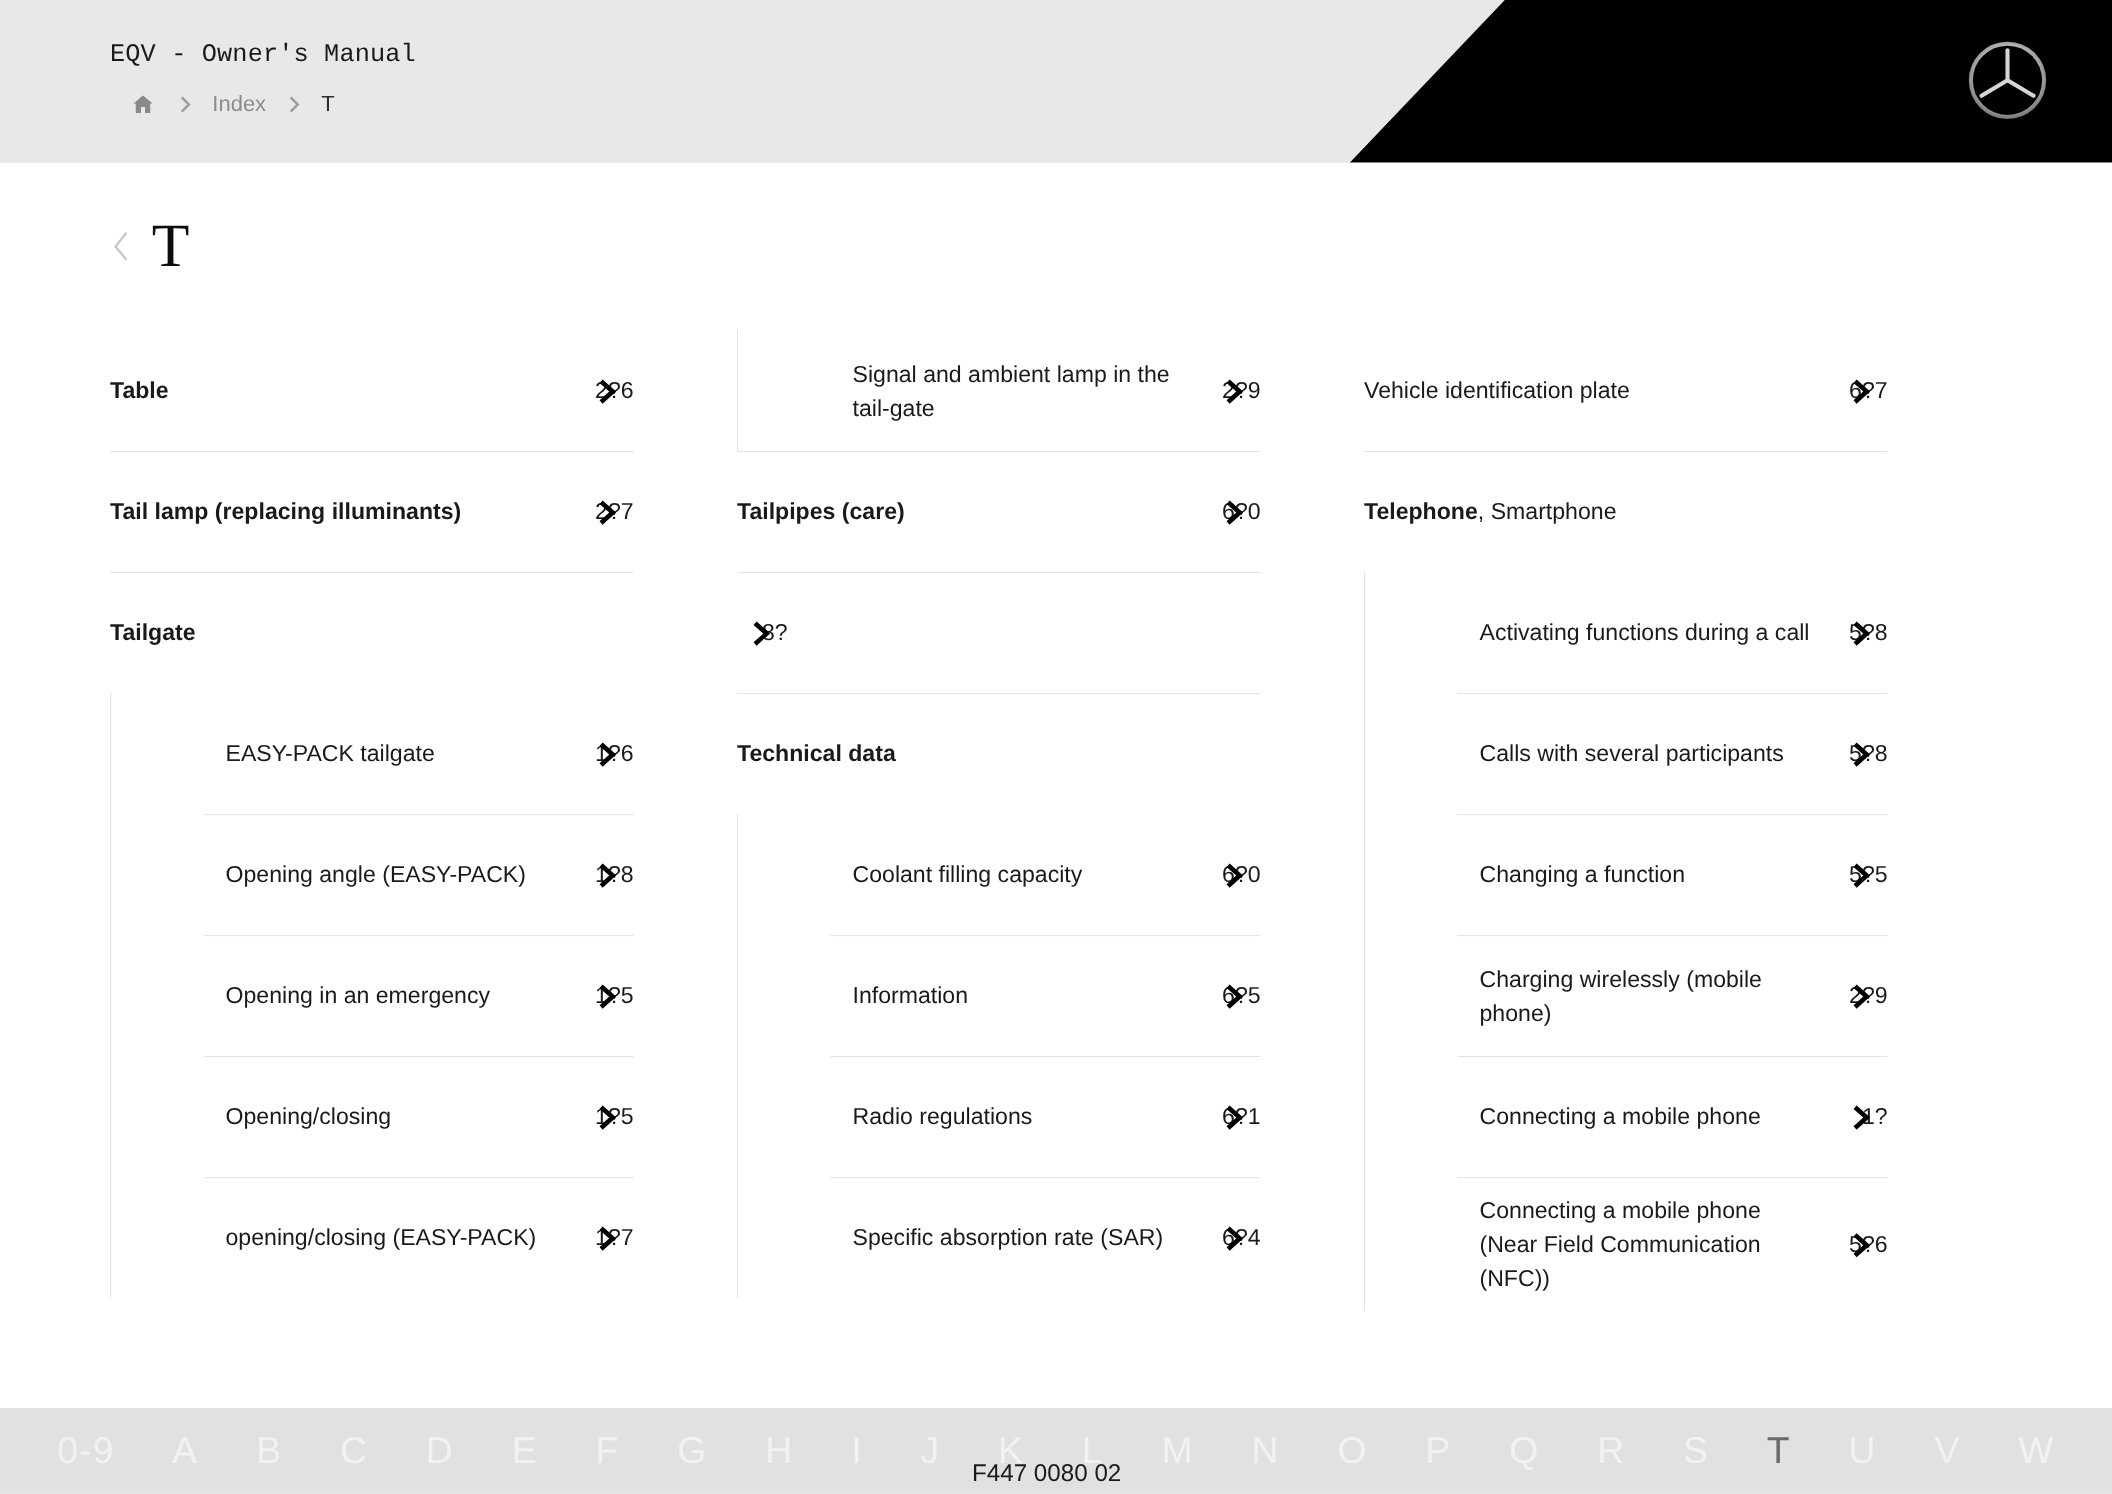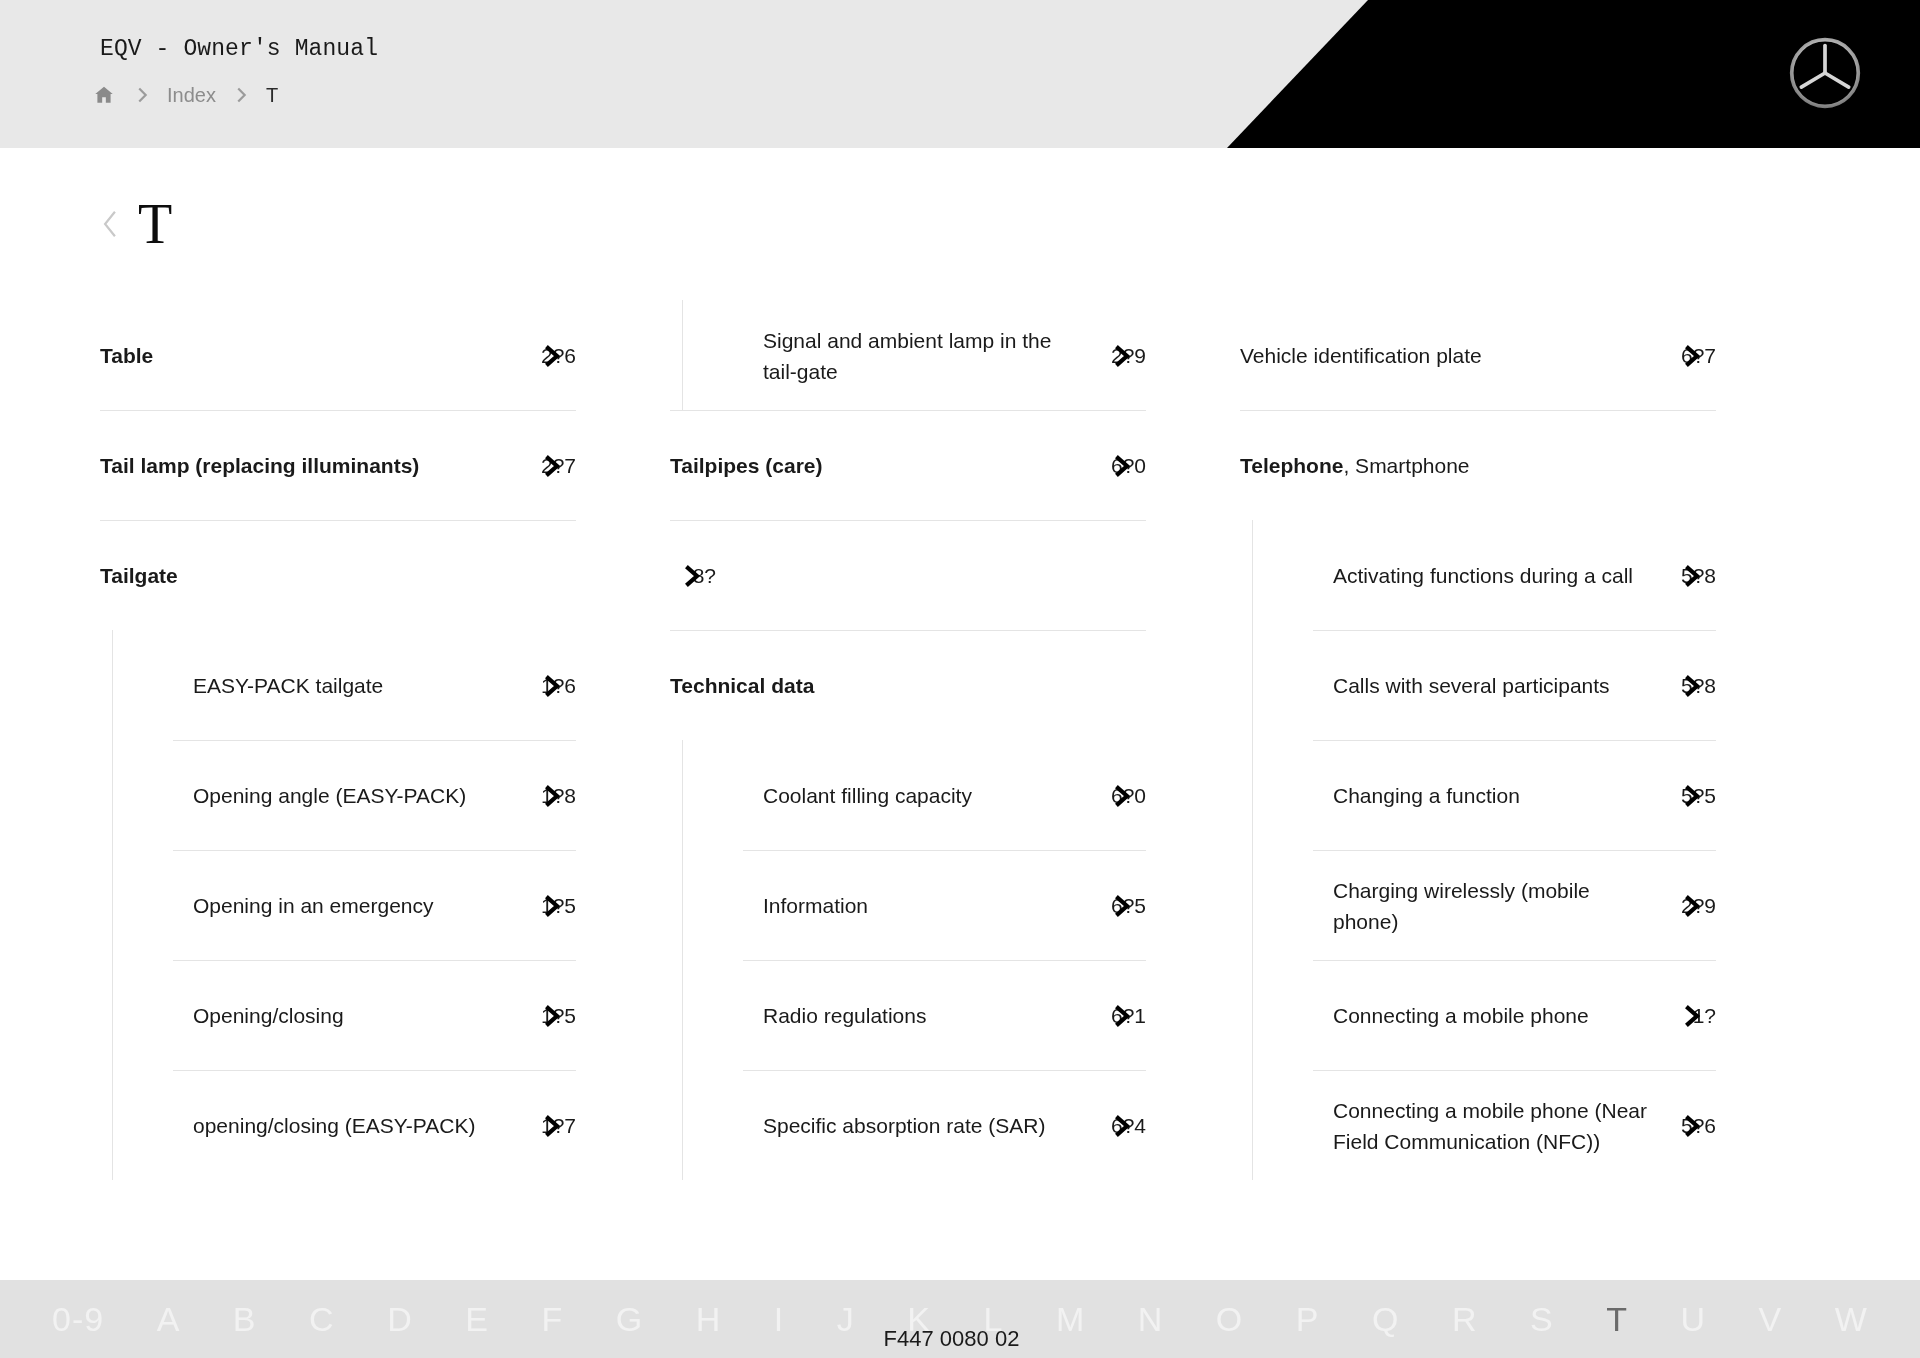--- a/index.html
+++ b/index.html
@@ -33,21 +33,21 @@
     position: absolute;
     left: 100px;
     top: 36px;
     font-size: 23px;
     color: #1a1a1a;
     letter-spacing: 0.1px;
     font-family: Liberation Mono, monospace;
   }
   .breadcrumb {
     position: absolute;
-    left: 91px;
+    left: 117px;
     top: 80px;
     display: flex;
     align-items: center;
     gap: 0;
     height: 30px;
   }
   .bc-home {
     display: inline-flex;
     align-items: center;
     justify-content: center;
@@ -133,23 +133,23 @@
     line-height: 31px;
     color: #1a1a1a;
     padding-right: 20px;
     max-width: 400px;
   }
   .entry-label.bold { font-weight: bold; }
   .entry-label .light { font-weight: normal; }
 
   
   .sub-group {
-    padding-left: 60px;
+    padding-left: 84px;
     border-left: 1px solid #e4e4e4;
-    margin-left: 12px;
+    margin-left: 0;
   }
   .sub-group .entry { padding-left: 20px; }
 
   
   .pagenum {
     position: relative;
     font-size: 21px;
     color: #1a1a1a;
     white-space: nowrap;
     flex-shrink: 0;

